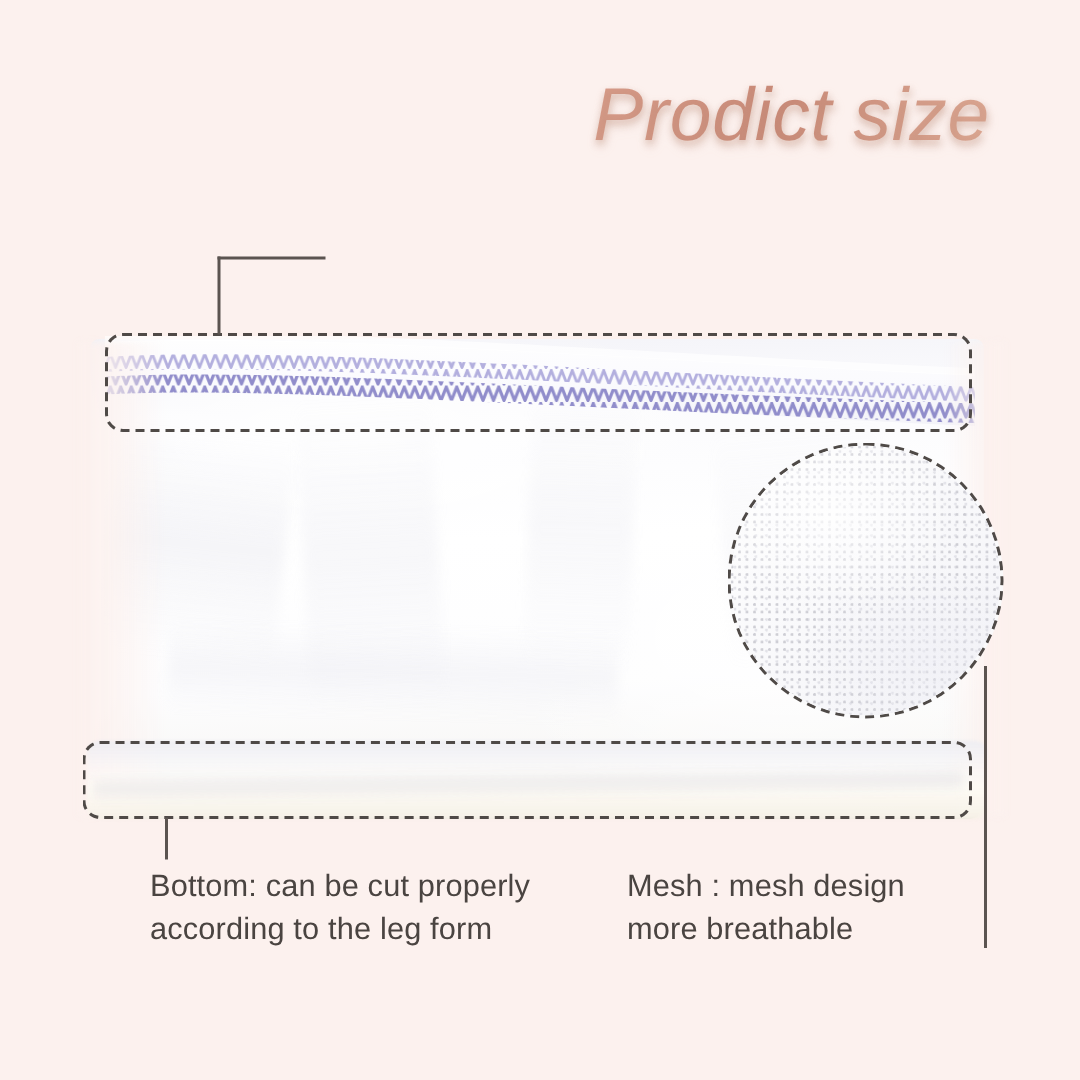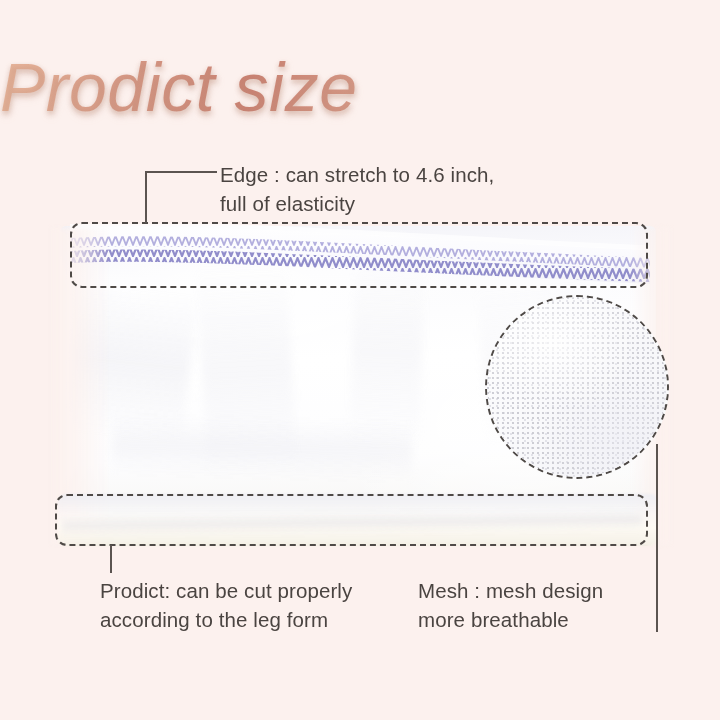--- a/index.html
+++ b/index.html
@@ -20,22 +20,22 @@
     background: #fcf1ee;
     overflow: hidden;
   }
 
   
   #title {
     position: absolute;
     left: 0;
     top: 48px;
     width: 660px;
-    text-align: left;
-    font-size: 68px;
+    text-align: right;
+    font-size: 50px;
     font-style: italic;
     font-weight: 400;
     letter-spacing: 0.5px;
     line-height: 1.15;
     background-image: linear-gradient(100deg,
         #e8b79c 0%,
         #d79a86 18%,
         #c98172 38%,
         #d89d8a 58%,
         #c98a78 78%,
@@ -283,22 +283,20 @@
   <div id="mesh-circle">
     <div id="mesh-texture"></div>
     <div id="mesh-sheen"></div>
   </div>
 
   <div class="leader" id="leader-edge-h"></div>
   <div class="leader" id="leader-edge-v"></div>
   <div class="leader" id="leader-bottom-v"></div>
   <div class="leader" id="leader-mesh-v"></div>
 
-  <div class="callout" id="callout-edge">Edge : can stretch to 4.6 inch,
-full of elasticity</div>
-
-  <div class="callout" id="callout-bottom">Prodict: can be cut properly
+
+  <div class="callout" id="callout-bottom">Bottom: can be cut properly
 according to the leg form</div>
 
   <div class="callout" id="callout-mesh">Mesh : mesh design
 more breathable</div>
 
 </div>
 
 </body></html>

